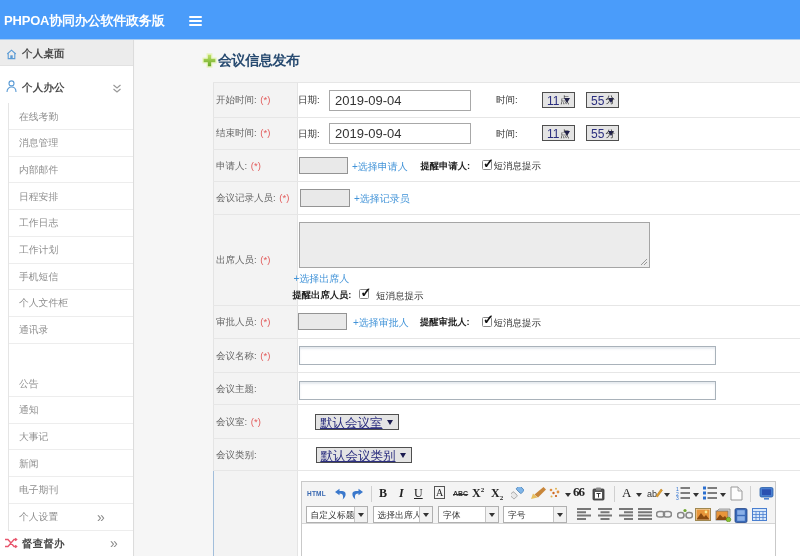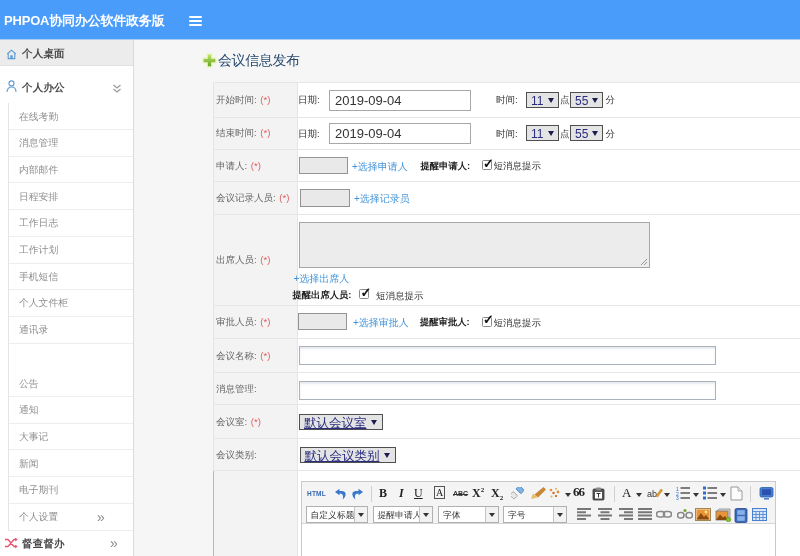--- a/index.html
+++ b/index.html
@@ -29,21 +29,21 @@
   .hline { position:absolute; left:78px; width:587px; height:1px; background:#e6e6e6; }
   .lbl { position:absolute; left:81px; font-size:9.5px; color:#666; white-space:nowrap;text-align:right; }
   .lbl em { font-style:normal; color:#e25b5b; margin-left:1px; }
   .txt { position:absolute; font-size:9.5px; color:#333; white-space:nowrap; }
   .lnk { position:absolute; font-size:10px; color:#4193d8; white-space:nowrap; }
   .bld { position:absolute; font-size:9.3px; color:#222; font-weight:bold; white-space:nowrap; }
   .ginput { position:absolute; background:#e9e9e9; border:1px solid #949494; }
   .winput { position:absolute; background:#fff; border:1px solid #a9b2ba; box-shadow:inset 0 2px 2px rgba(140,160,180,0.22); }
   .cb { position:absolute; width:10px; height:10px; background:#fff; border:1px solid #8a8a8a; border-radius:1.5px; }
   .cb i { position:absolute; left:0.5px; top:-5.5px; font-style:normal; font-size:13px; color:#111; font-weight:bold; }
-  .sel { position:absolute; background:#e4e4e4; border:1px solid #4f4f4f; }
+  .sel { position:absolute; background:#e4e4e4; border:1px solid #4f4f4f;margin-left:16px; }
   .sel .t { position:absolute; font-size:12px; color:#2b2e7f; }
   .tri { position:absolute; width:0; height:0; border-left:3.5px solid transparent; border-right:3.5px solid transparent; border-top:5px solid #1c1c50; }
   .ti { position:absolute; }
   .ti2 { position:absolute; top:26px; }
   .tserif { font-family:"Liberation Serif",serif; font-size:12px; color:#222; }
   .tri2 { width:0; height:0; border-left:3px solid transparent; border-right:3px solid transparent; border-top:4px solid #333; }
   .edsel { position:absolute; top:23.5px; height:17px; background:#fff; border:1px solid #b0b0b0; }
   .edsel span { position:absolute; left:4px; top:3.5px; font-size:8.8px; color:#333; white-space:nowrap; }
   .edsel .dbox { position:absolute; right:0; top:0; width:13px; height:15px; border-left:1px solid #c5c5c5; background:#f2f2f2; }
 </style>
@@ -130,21 +130,21 @@
 <div id="main">
   <svg class="abs" style="left:67px;top:14px" width="15" height="15" viewBox="0 0 15 15">
     <defs>
         <linearGradient id="pg" x1="0" y1="0" x2="0" y2="1">
           <stop offset="0" stop-color="#c6e56a"></stop>
           <stop offset="1" stop-color="#61a422"></stop>
         </linearGradient>
       </defs>
     <path d="M5.2 1 H9.8 V5.2 H14 V9.8 H9.8 V14 H5.2 V9.8 H1 V5.2 H5.2 Z" fill="url(#pg)" stroke="#e8f4c0" stroke-width="1.3"></path>
   </svg>
-  <span class="abs" style="left:83px;top:13px;font-size:14px;font-weight:normal;color:#274a70;letter-spacing:-0.4px">会议信息发布</span>
+  <span class="abs" style="left:83px;top:13px;font-size:14px;font-weight:bold;color:#274a70;letter-spacing:-0.4px">会议信息发布</span>
   <div id="tblwhite"></div>
   <div id="tbllabel"></div>
   <div class="vline" style="left:78px"></div>
   <div class="abs" style="left:78px;top:431px;width:1px;height:86px;background:#a2bedb"></div>
   <div class="vline" style="left:162px"></div>
   <div class="hline" style="top:43px"></div>
   <div class="hline" style="top:78px"></div>
   <div class="hline" style="top:110px"></div>
   <div class="hline" style="top:142px"></div>
   <div class="hline" style="top:175px"></div>
@@ -154,21 +154,21 @@
   <div class="hline" style="top:365px"></div>
   <div class="hline" style="top:399px"></div>
   <div class="hline" style="top:431px"></div>
   <span class="lbl" style="top:55px">开始时间: <em>(*)</em></span>
   <span class="lbl" style="top:88px">结束时间: <em>(*)</em></span>
   <span class="lbl" style="top:120.5px">申请人: <em>(*)</em></span>
   <span class="lbl" style="top:152.5px">会议记录人员: <em>(*)</em></span>
   <span class="lbl" style="top:214.5px">出席人员: <em>(*)</em></span>
   <span class="lbl" style="top:277px">审批人员: <em>(*)</em></span>
   <span class="lbl" style="top:310.5px">会议名称: <em>(*)</em></span>
-  <span class="lbl" style="top:343.5px">消息管理:</span>
+  <span class="lbl" style="top:343.5px">会议主题:</span>
   <span class="lbl" style="top:376.5px">会议室: <em>(*)</em></span>
   <span class="lbl" style="top:409.5px">会议类别:</span>
 
   <span class="txt" style="left:163px;top:55px">日期:</span>
   <div class="winput" style="left:194px;top:51px;width:142px;height:21px;border-color:#a8a8a8;box-shadow:none;font-size:13px;color:#333;line-height:19px;padding-left:5px">2019-09-04</div>
   <span class="txt" style="left:361px;top:55px">时间:</span>
   <div class="sel" style="left:391px;top:52.5px;width:33px;height:16.5px">
       <span class="t" style="left:4px;top:1px">11</span>
       <div class="tri" style="right:4px;top:5.5px"></div>
     </div>
@@ -309,21 +309,21 @@
       <rect x="3" y="2.3" width="9" height="5.8" fill="#2a50b0"></rect>
       <rect x="5" y="11" width="5" height="1.6" fill="#4a7fd0"></rect>
     </svg>
     <div class="edsel" style="left:3.5px;width:62px">
         <span>自定义标题</span>
         <div class="dbox">
           <div class="tri2" style="margin:6px auto 0"></div>
         </div>
       </div>
     <div class="edsel" style="left:70.5px;width:60.5px">
-        <span>提醒申请人</span>
+        <span>选择出席人</span>
         <div class="dbox">
           <div class="tri2" style="margin:6px auto 0"></div>
         </div>
       </div>
     <div class="edsel" style="left:136px;width:60.5px">
         <span>字体</span>
         <div class="dbox">
           <div class="tri2" style="margin:6px auto 0"></div>
         </div>
       </div>

